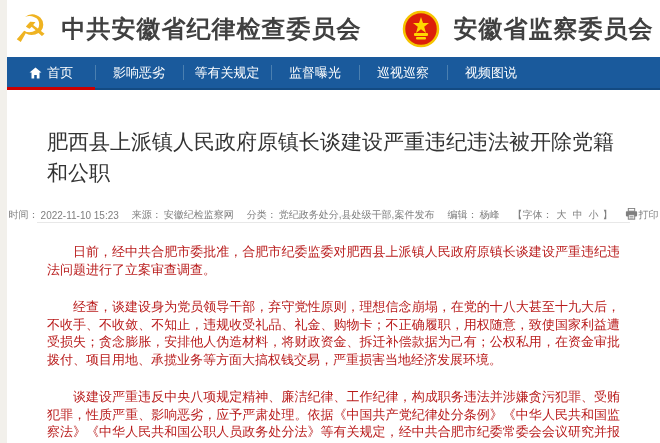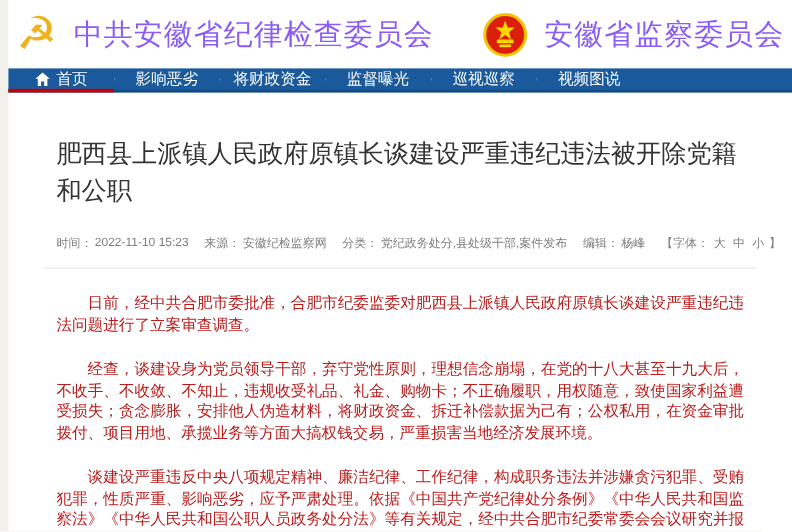--- a/index.html
+++ b/index.html
@@ -26,31 +26,31 @@
     gap: 14px;
   }
   .emblem { display: inline-flex; align-items: center; justify-content: center; }
   .party-emblem {
     font-size: 38px;
     line-height: 38px;
     color: #efb321;
     font-weight: bold;
   }
   .org-name {
-    color: #8b5cf6;
+    color: #404040;
     font-size: 24px;
-    font-weight: normal;
+    font-weight: bold;
     letter-spacing: 1px;
     white-space: nowrap;
   }
   .masthead .gap { width: 12px; }
 
   
   .nav {
-    height: 20px;
+    height: 33px;
     background: #1a5a9c;
     border-bottom: 2px solid #134a82;
     display: flex;
     align-items: stretch;
     padding-left: 0;
   }
   .nav-item {
     position: relative;
     min-width: 88px;
     display: flex;
@@ -85,27 +85,26 @@
   .article-title {
     text-align: left;
     font-size: 21px;
     font-weight: 400;
     color: #333;
     line-height: 31px;
     margin-bottom: 20px;
   }
   .meta-row {
     display: flex;
-    justify-content: space-between;
+    justify-content: center;
     align-items: center;
     gap: 13px;
     font-size: 10px;
     color: #7f7f7f;
     white-space: nowrap;
-    margin-bottom: 13px;
   }
   .meta-item { display: inline-flex; align-items: center; gap: 2px; }
   .font-size-ctl { cursor: pointer; padding: 0 2px; }
   .print-btn {
     display: inline-flex;
     align-items: center;
     gap: 0;
     cursor: pointer;
     color: #7f7f7f;
   }
@@ -149,21 +148,21 @@
         <svg width="13" height="12" viewBox="0 0 16 15">
           <path d="M8 0.5 L15.5 7 H13 V14.5 H9.6 V10 H6.4 V14.5 H3 V7 H0.5 Z" fill="#ffffff"></path>
         </svg>
       </span>
       <span>首页</span>
     </div>
     <div class="nav-item">
       <span>影响恶劣</span>
     </div>
     <div class="nav-item">
-      <span>将财政资金</span>
+      <span>等有关规定</span>
     </div>
     <div class="nav-item">
       <span>监督曝光</span>
     </div>
     <div class="nav-item">
       <span>巡视巡察</span>
     </div>
     <div class="nav-item">
       <span>视频图说</span>
     </div>

